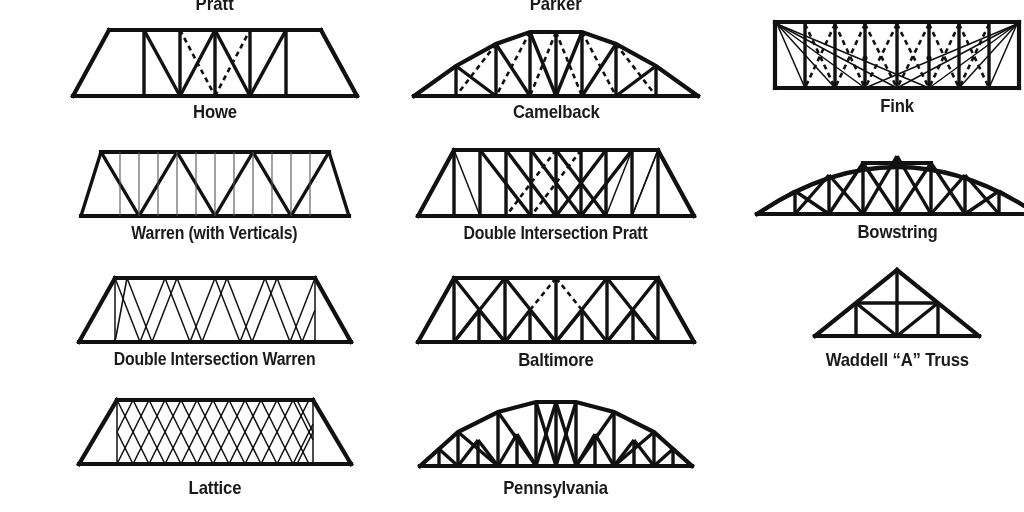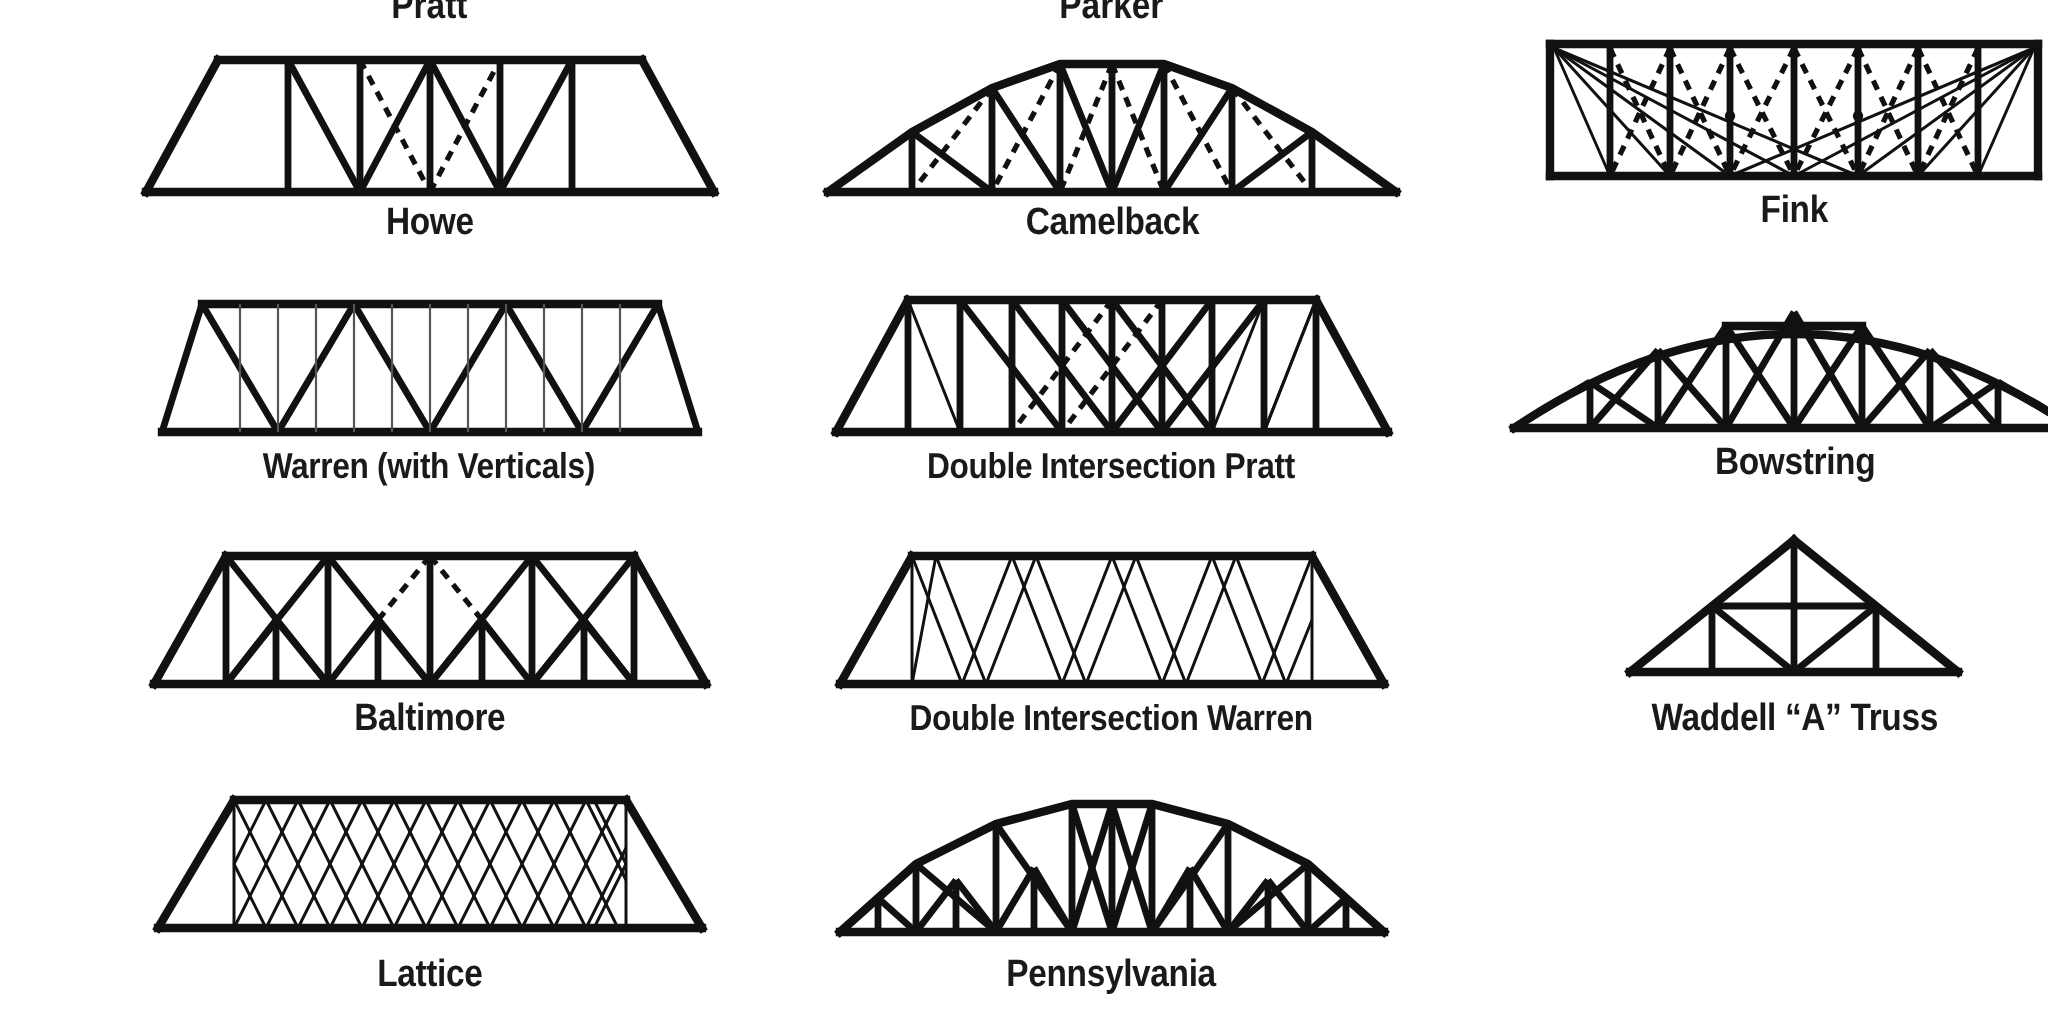--- a/index.html
+++ b/index.html
@@ -278,60 +278,20 @@
       <path class="mem" d="M252 49 L218 72"></path>
         <path class="mem" d="M252 72 L218 33"></path>
       <path class="mem" d="M10 72 L48 49"></path>
       <path class="mem" d="M290 72 L252 49"></path>
     </svg>
     <div class="label">Bowstring</div>
   </div>
 
   <div class="cell row3">
     <svg class="fig" viewBox="0 0 300 80">
-      <path class="chord" d="M12 72 L288 72"></path>
-      <path class="chord" d="M48 8 L252 8"></path>
-      <path class="chord" d="M12 72 L48 8"></path>
-      <path class="chord" d="M288 72 L252 8"></path>
-
-      <path class="mem" d="M48 8 L48 72"></path>
-      <path class="mem" d="M99 8 L99 72"></path>
-      <path class="mem" d="M150 8 L150 72"></path>
-      <path class="mem" d="M201 8 L201 72"></path>
-      <path class="mem" d="M252 8 L252 72"></path>
-
-      <path class="mem" d="M73 72 L73 40"></path>
-      <path class="mem" d="M124 72 L124 40"></path>
-      <path class="mem" d="M176 72 L176 40"></path>
-      <path class="mem" d="M227 72 L227 40"></path>
-
-      <path class="mem" d="M48 8 L99 72"></path>
-      <path class="mem" d="M99 8 L150 72"></path>
-      <path class="mem" d="M201 8 L150 72"></path>
-      <path class="mem" d="M252 8 L201 72"></path>
-      <path class="mem" d="M99 8 L48 72"></path>
-      <path class="mem" d="M201 8 L252 72"></path>
-
-      <path class="mem" d="M48 72 L73 40"></path>
-        <path class="mem" d="M99 72 L73 40"></path>
-      <path class="mem" d="M99 72 L124 40"></path>
-        <path class="mem" d="M150 72 L124 40"></path>
-      <path class="mem" d="M150 72 L176 40"></path>
-        <path class="mem" d="M201 72 L176 40"></path>
-      <path class="mem" d="M201 72 L227 40"></path>
-        <path class="mem" d="M252 72 L227 40"></path>
-
-      <path class="dash" d="M124 40 L150 8"></path>
-      <path class="dash" d="M176 40 L150 8"></path>
-    </svg>
-    <div class="label">Baltimore</div>
-  </div>
-
-  <div class="cell row3">
-    <svg class="fig" viewBox="0 0 300 80">
       <path class="chord" d="M14 72 L286 72"></path>
       <path class="chord" d="M50 8 L250 8"></path>
       <path class="chord" d="M14 72 L50 8"></path>
       <path class="chord" d="M286 72 L250 8"></path>
       <path class="thin" d="M50 8 L50 72"></path>
       <path class="thin" d="M250 8 L250 72"></path>
 
       <path class="thin" d="M50 8 L75 72"></path>
       <path class="thin" d="M75 72 L100 8"></path>
       <path class="thin" d="M100 8 L125 72"></path>
@@ -345,20 +305,60 @@
       <path class="thin" d="M62 8 L87 72"></path>
       <path class="thin" d="M87 72 L112 8"></path>
       <path class="thin" d="M112 8 L137 72"></path>
       <path class="thin" d="M137 72 L162 8"></path>
       <path class="thin" d="M162 8 L187 72"></path>
       <path class="thin" d="M187 72 L212 8"></path>
       <path class="thin" d="M212 8 L237 72"></path>
       <path class="thin" d="M237 72 L250 40"></path>
     </svg>
     <div class="label sm">Double Intersection Warren</div>
+  </div>
+
+  <div class="cell row3">
+    <svg class="fig" viewBox="0 0 300 80">
+      <path class="chord" d="M12 72 L288 72"></path>
+      <path class="chord" d="M48 8 L252 8"></path>
+      <path class="chord" d="M12 72 L48 8"></path>
+      <path class="chord" d="M288 72 L252 8"></path>
+
+      <path class="mem" d="M48 8 L48 72"></path>
+      <path class="mem" d="M99 8 L99 72"></path>
+      <path class="mem" d="M150 8 L150 72"></path>
+      <path class="mem" d="M201 8 L201 72"></path>
+      <path class="mem" d="M252 8 L252 72"></path>
+
+      <path class="mem" d="M73 72 L73 40"></path>
+      <path class="mem" d="M124 72 L124 40"></path>
+      <path class="mem" d="M176 72 L176 40"></path>
+      <path class="mem" d="M227 72 L227 40"></path>
+
+      <path class="mem" d="M48 8 L99 72"></path>
+      <path class="mem" d="M99 8 L150 72"></path>
+      <path class="mem" d="M201 8 L150 72"></path>
+      <path class="mem" d="M252 8 L201 72"></path>
+      <path class="mem" d="M99 8 L48 72"></path>
+      <path class="mem" d="M201 8 L252 72"></path>
+
+      <path class="mem" d="M48 72 L73 40"></path>
+        <path class="mem" d="M99 72 L73 40"></path>
+      <path class="mem" d="M99 72 L124 40"></path>
+        <path class="mem" d="M150 72 L124 40"></path>
+      <path class="mem" d="M150 72 L176 40"></path>
+        <path class="mem" d="M201 72 L176 40"></path>
+      <path class="mem" d="M201 72 L227 40"></path>
+        <path class="mem" d="M252 72 L227 40"></path>
+
+      <path class="dash" d="M124 40 L150 8"></path>
+      <path class="dash" d="M176 40 L150 8"></path>
+    </svg>
+    <div class="label">Baltimore</div>
   </div>
 
   <div class="cell row4">
     <svg class="fig" viewBox="0 0 300 88">
       <path class="chord" d="M68 74 L232 74"></path>
       <path class="chord" d="M68 74 L150 8"></path>
       <path class="chord" d="M150 8 L232 74"></path>
       <path class="mem" d="M150 8 L150 74"></path>
       <path class="mem" d="M109 74 L109 41"></path>
       <path class="mem" d="M191 74 L191 41"></path>

